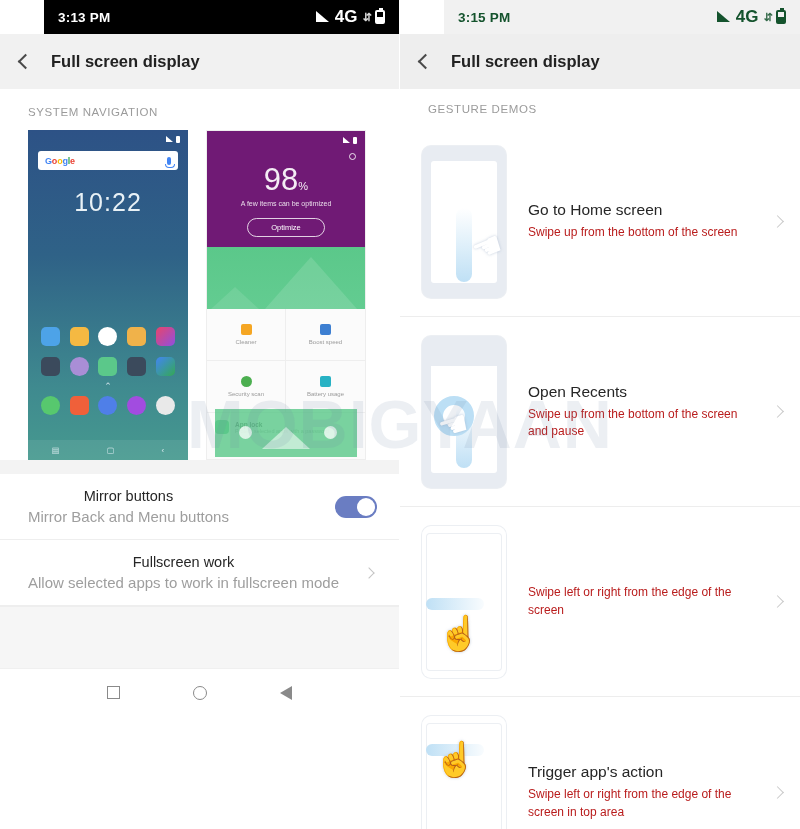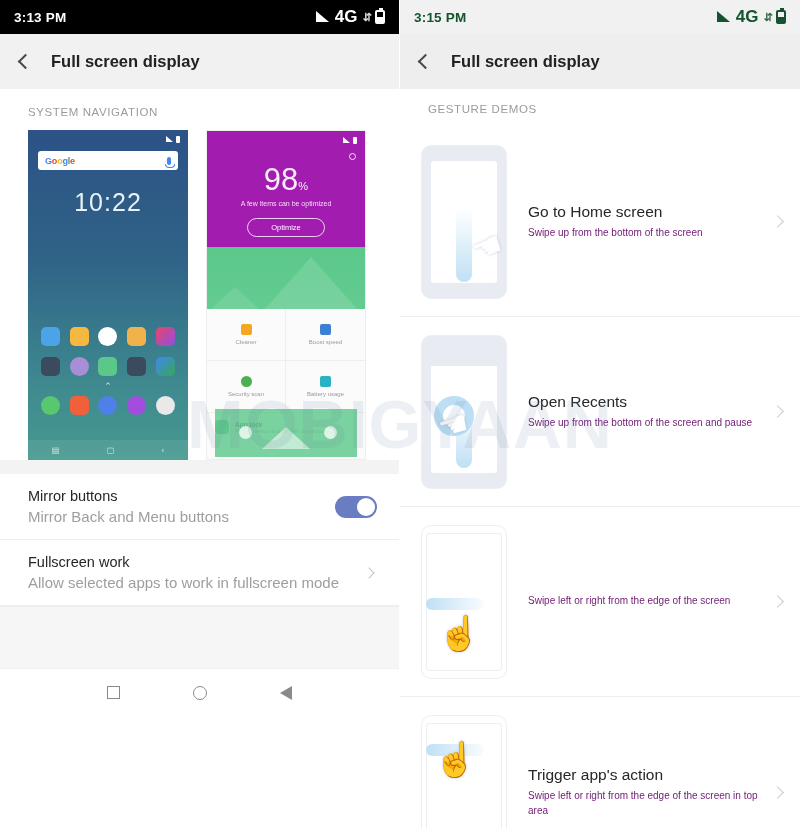--- a/index.html
+++ b/index.html
@@ -13,21 +13,21 @@
   .stage { position:relative; width:800px; height:829px; display:flex; }
 
   
   .panel { position:relative; width:400px; height:829px; overflow:hidden; background:#fff; }
   .panel.left  { border-right:1px solid #ffffff; }
 
   
   .statusbar {
     height:34px; display:flex; align-items:center;
     justify-content:space-between; padding:0 14px;
-    font-size:13.5px; font-weight:bold; letter-spacing:.2px;
+    font-size:13.5px; font-weight:bold; letter-spacing:.2px;margin-left:44px;
   }
   .statusbar.dark { background:#000; color:#fff; }
   .statusbar.light{ background:#f1f1f1; color:#14532d; }
   .sb-right { display:flex; align-items:center; gap:5px; }
   .sig { width:14px; height:12px; }
   .sig i { display:block; width:0; height:0;
            border-left:13px solid currentColor; border-top:11px solid transparent; }
   .net { font-size:17px; font-weight:bold; }
   .arrows { font-size:11px; letter-spacing:-2px; opacity:.85; }
   .batt { width:10px; height:14px; border:2px solid currentColor; border-radius:2px; position:relative; }
@@ -69,21 +69,21 @@
   .iconrows { position:absolute; bottom:34px; left:0; right:0; }
   .irow { display:flex; justify-content:space-around; padding:0 8px; margin-bottom:11px; }
   .ic { width:19px; height:19px; border-radius:5px; }
   .ic.round { border-radius:50%; }
   .up-caret { text-align:center; color:#cfe3ea; font-size:9px; margin:-6px 0 5px 0; }
   .p1-nav { position:absolute; bottom:0; left:0; right:0; height:20px; background:rgba(255,255,255,.08);
             display:flex; align-items:center; justify-content:space-around; color:#d8eaef; font-size:8px; }
 
   
   .p2 { background:#fbfbfb; border:1px solid #eee; }
-  .p2-hero { height:178px; background:#a21caf; position:relative; overflow:hidden; }
+  .p2-hero { height:178px; background:#701a75; position:relative; overflow:hidden; }
   .p2-sb { display:flex; justify-content:flex-end; gap:3px; padding:6px 8px 0 0; }
   .p2-gear { position:absolute; right:9px; top:22px; width:7px; height:7px; border:1.4px solid rgba(255,255,255,.85); border-radius:50%; }
   .p2-num { text-align:center; color:rgba(255,255,255,.92); font-size:31px; font-weight:300; margin-top:20px; line-height:1; }
   .p2-num small { font-size:11px; }
   .p2-sub { text-align:center; color:rgba(255,255,255,.85); font-size:7px; margin-top:5px; }
   .p2-btn { margin:11px auto 0; width:78px; height:19px; border:1px solid rgba(255,255,255,.8); border-radius:10px;
             color:#fff; font-size:7.5px; display:flex; align-items:center; justify-content:center; }
   .p2-mtn { position:absolute; bottom:0; left:0; right:0; height:62px;
             background:linear-gradient(#5bc88a,#63cc91); }
   .p2-mtn::before { content:""; position:absolute; bottom:0; right:8px; width:0; height:0;
@@ -112,21 +112,21 @@
   .rdot { width:15px; height:15px; border-radius:50%; border:1.6px solid #cfd4d8; position:relative; }
   .rdot.on { border-color:#cfe3f2; }
   .rdot.on::after { content:""; position:absolute; inset:2.3px; border-radius:50%; background:#2f9fe0; }
   .rlabel { font-size:13px; color:#707070; }
   .rlabel.sel { color:#2f9fe0; }
 
   .spacer { height:14px; background:#f3f3f3; }
 
   
   .srow { padding:14px 22px 14px 28px; display:flex; align-items:center; justify-content:space-between;
-          background:#fff; border-bottom:1px solid #eeeeee; cursor:pointer; }
+          background:#fff; border-bottom:1px solid #eeeeee; cursor:pointer;text-align:center; }
   .srow:last-of-type { border-bottom:none; }
   .srow .txt h4 { font-size:14.5px; font-weight:normal; color:#262626; margin-bottom:4px; }
   .srow .txt p  { font-size:15px; color:#9e9e9e; }
   .toggle { width:42px; height:22px; border-radius:11px; background:#6a7dc2; position:relative; flex:none; }
   .toggle::after { content:""; position:absolute; top:2px; right:2px; width:18px; height:18px;
                    border-radius:50%; background:#fff; }
   .chev { width:8px; height:8px; border-top:1.6px solid #c4c4c4; border-right:1.6px solid #c4c4c4;
           transform:rotate(45deg); flex:none; margin-right:4px; }
   .bottom-fill { background:#f6f6f6; flex:1; border-top:1px solid #eee; }
 
@@ -154,21 +154,21 @@
               background:linear-gradient(to right,#bfe0f5,rgba(191,224,245,.1)); border-radius:6px; }
   .hand { position:absolute; font-size:34px; color:#fff; text-shadow:0 0 3px rgba(140,160,190,.55); line-height:1; }
   .h-home { right:4px; bottom:34px; transform:rotate(-22deg); }
   .h-rec  { left:16px; bottom:46px; transform:rotate(-16deg); }
   .h-back { left:16px; bottom:28px; }
   .h-trig { left:12px; top:26px; }
   .ring { position:absolute; width:40px; height:40px; border:9px solid #bcdff5; border-radius:50%; }
   .r-rec { left:12px; bottom:52px; }
   .gtext { flex:1; min-width:0; }
   .gtext h3 { font-size:15.5px; font-weight:normal; color:#262626; margin-bottom:5px; }
-  .gtext p  { font-size:10px; color:#701a75; line-height:1.45; max-width:232px; }
+  .gtext p  { font-size:12px; color:#b91c1c; line-height:1.45; max-width:232px; }
   .gchev { width:9px; height:9px; border-top:1.5px solid #c9c9c9; border-right:1.5px solid #c9c9c9;
            transform:rotate(45deg); flex:none; margin-left:12px; }
 
   
   .watermark { position:absolute; left:0; right:0; top:385px; text-align:center; pointer-events:none;
                font-size:68px; font-weight:bold; letter-spacing:1px; color:rgba(110,130,160,.13);
                font-family:"Liberation Sans", sans-serif; z-index:50; }
 </style>
 </head>
 <body>

